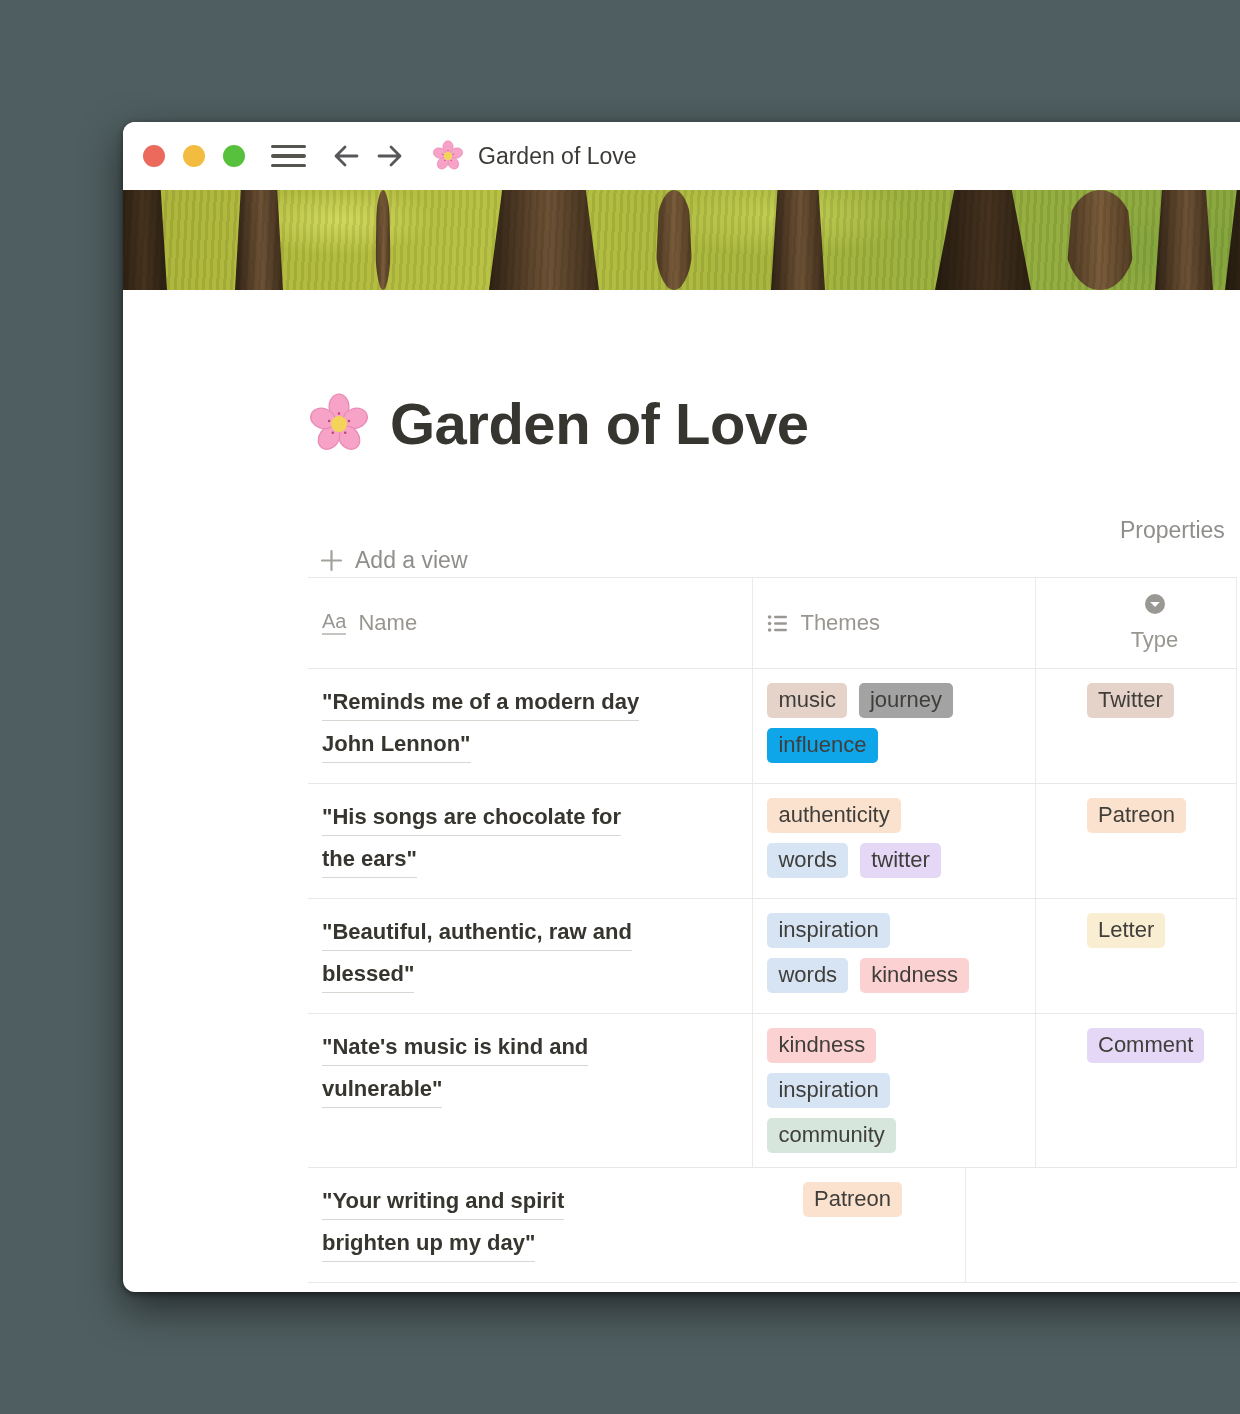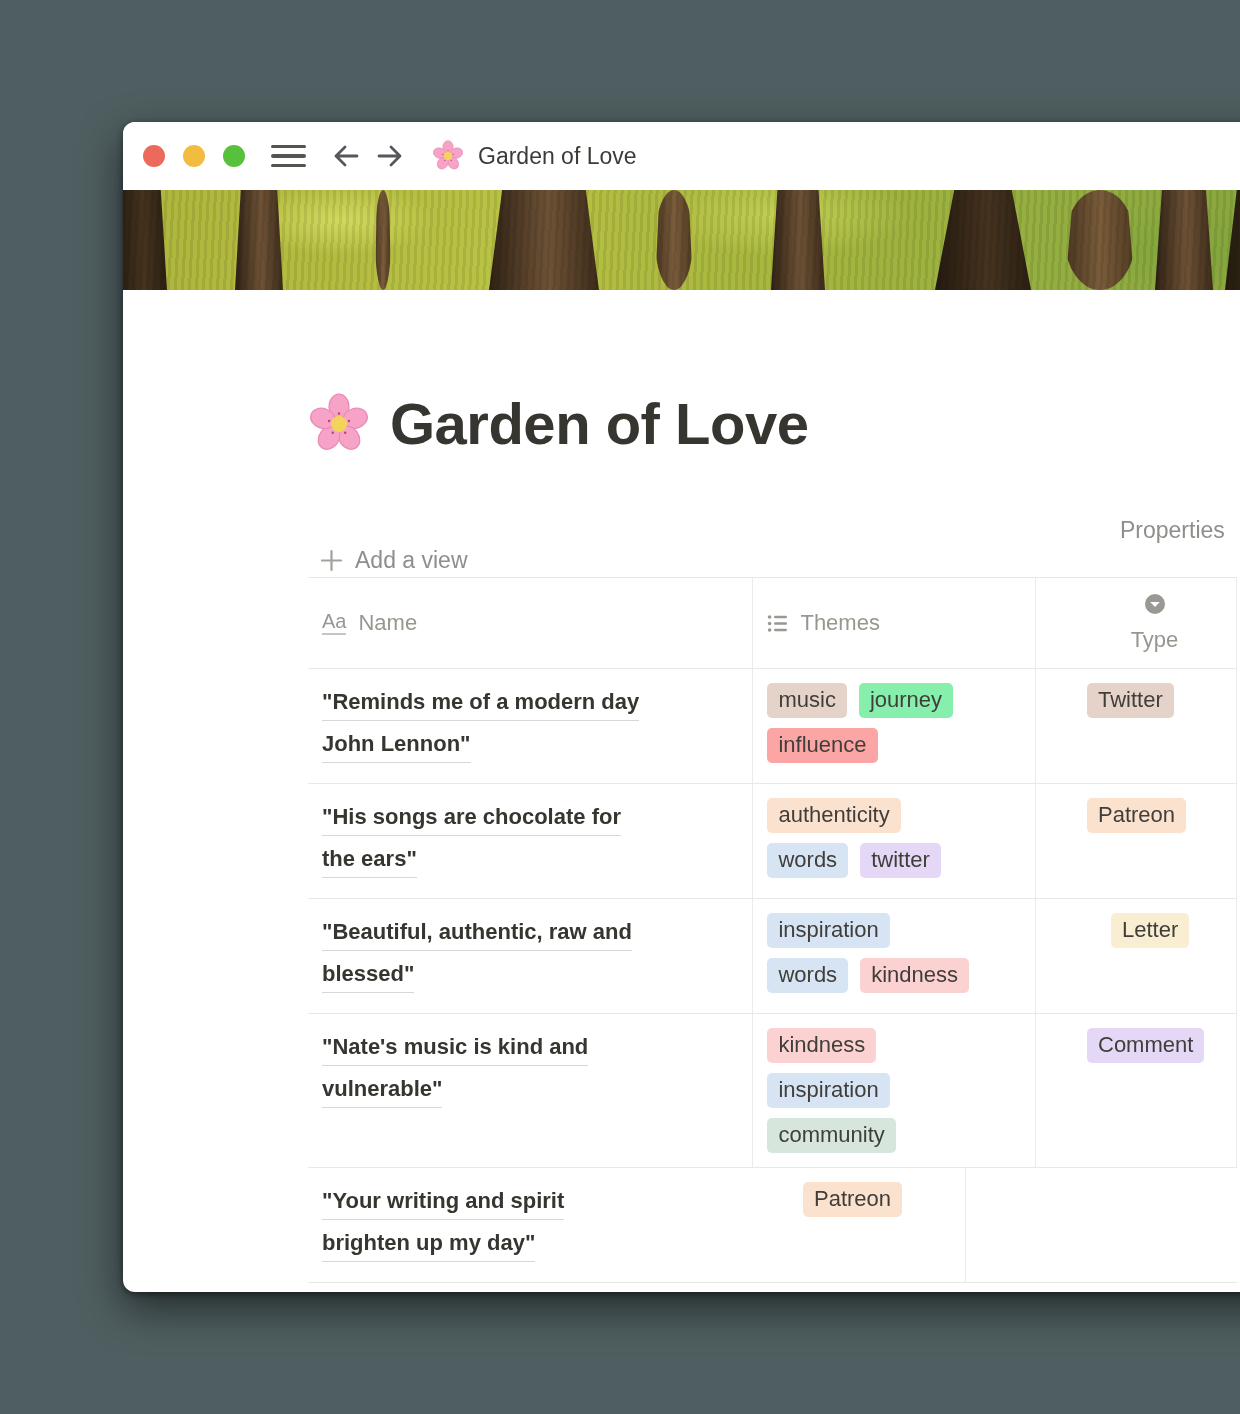--- a/index.html
+++ b/index.html
@@ -200,24 +200,24 @@
 
     <div class="t-body">
         <div class="t-row">
           <div class="t-cell col-name">
             <div class="name-line">"Reminds me of a modern day</div>
             <div class="name-line">John Lennon"</div>
           </div>
           <div class="t-cell col-themes">
             <div class="tag-line">
               <span class="pill" style="background: rgb(229, 211, 201);">music</span>
-              <span class="pill" style="background: #86efac;">journey</span>
-            </div>
-            <div class="tag-line">
-              <span class="pill" style="background: #fca5a5;">influence</span>
+              <span class="pill" style="background: #a3a3a3;">journey</span>
+            </div>
+            <div class="tag-line">
+              <span class="pill" style="background: #0ea5e9;">influence</span>
             </div>
           </div>
           <div class="t-cell col-type"><span class="pill" style="background: rgb(229, 211, 201);">Twitter</span></div>
         </div>
         <div class="t-row">
           <div class="t-cell col-name">
             <div class="name-line">"His songs are chocolate for</div>
             <div class="name-line">the ears"</div>
           </div>
           <div class="t-cell col-themes">
@@ -238,21 +238,21 @@
           </div>
           <div class="t-cell col-themes">
             <div class="tag-line">
               <span class="pill" style="background: rgb(214, 228, 243);">inspiration</span>
             </div>
             <div class="tag-line">
               <span class="pill" style="background: rgb(214, 228, 243);">words</span>
               <span class="pill" style="background: rgb(251, 210, 209);">kindness</span>
             </div>
           </div>
-          <div class="t-cell col-type"><span class="pill" style="background: rgb(249, 237, 210); margin-left: 24px;">Letter</span></div>
+          <div class="t-cell col-type"><span class="pill" style="background: rgb(249, 237, 210);">Letter</span></div>
         </div>
         <div class="t-row">
           <div class="t-cell col-name">
             <div class="name-line">"Nate's music is kind and</div>
             <div class="name-line">vulnerable"</div>
           </div>
           <div class="t-cell col-themes">
             <div class="tag-line">
               <span class="pill" style="background: rgb(251, 210, 209);">kindness</span>
             </div>

